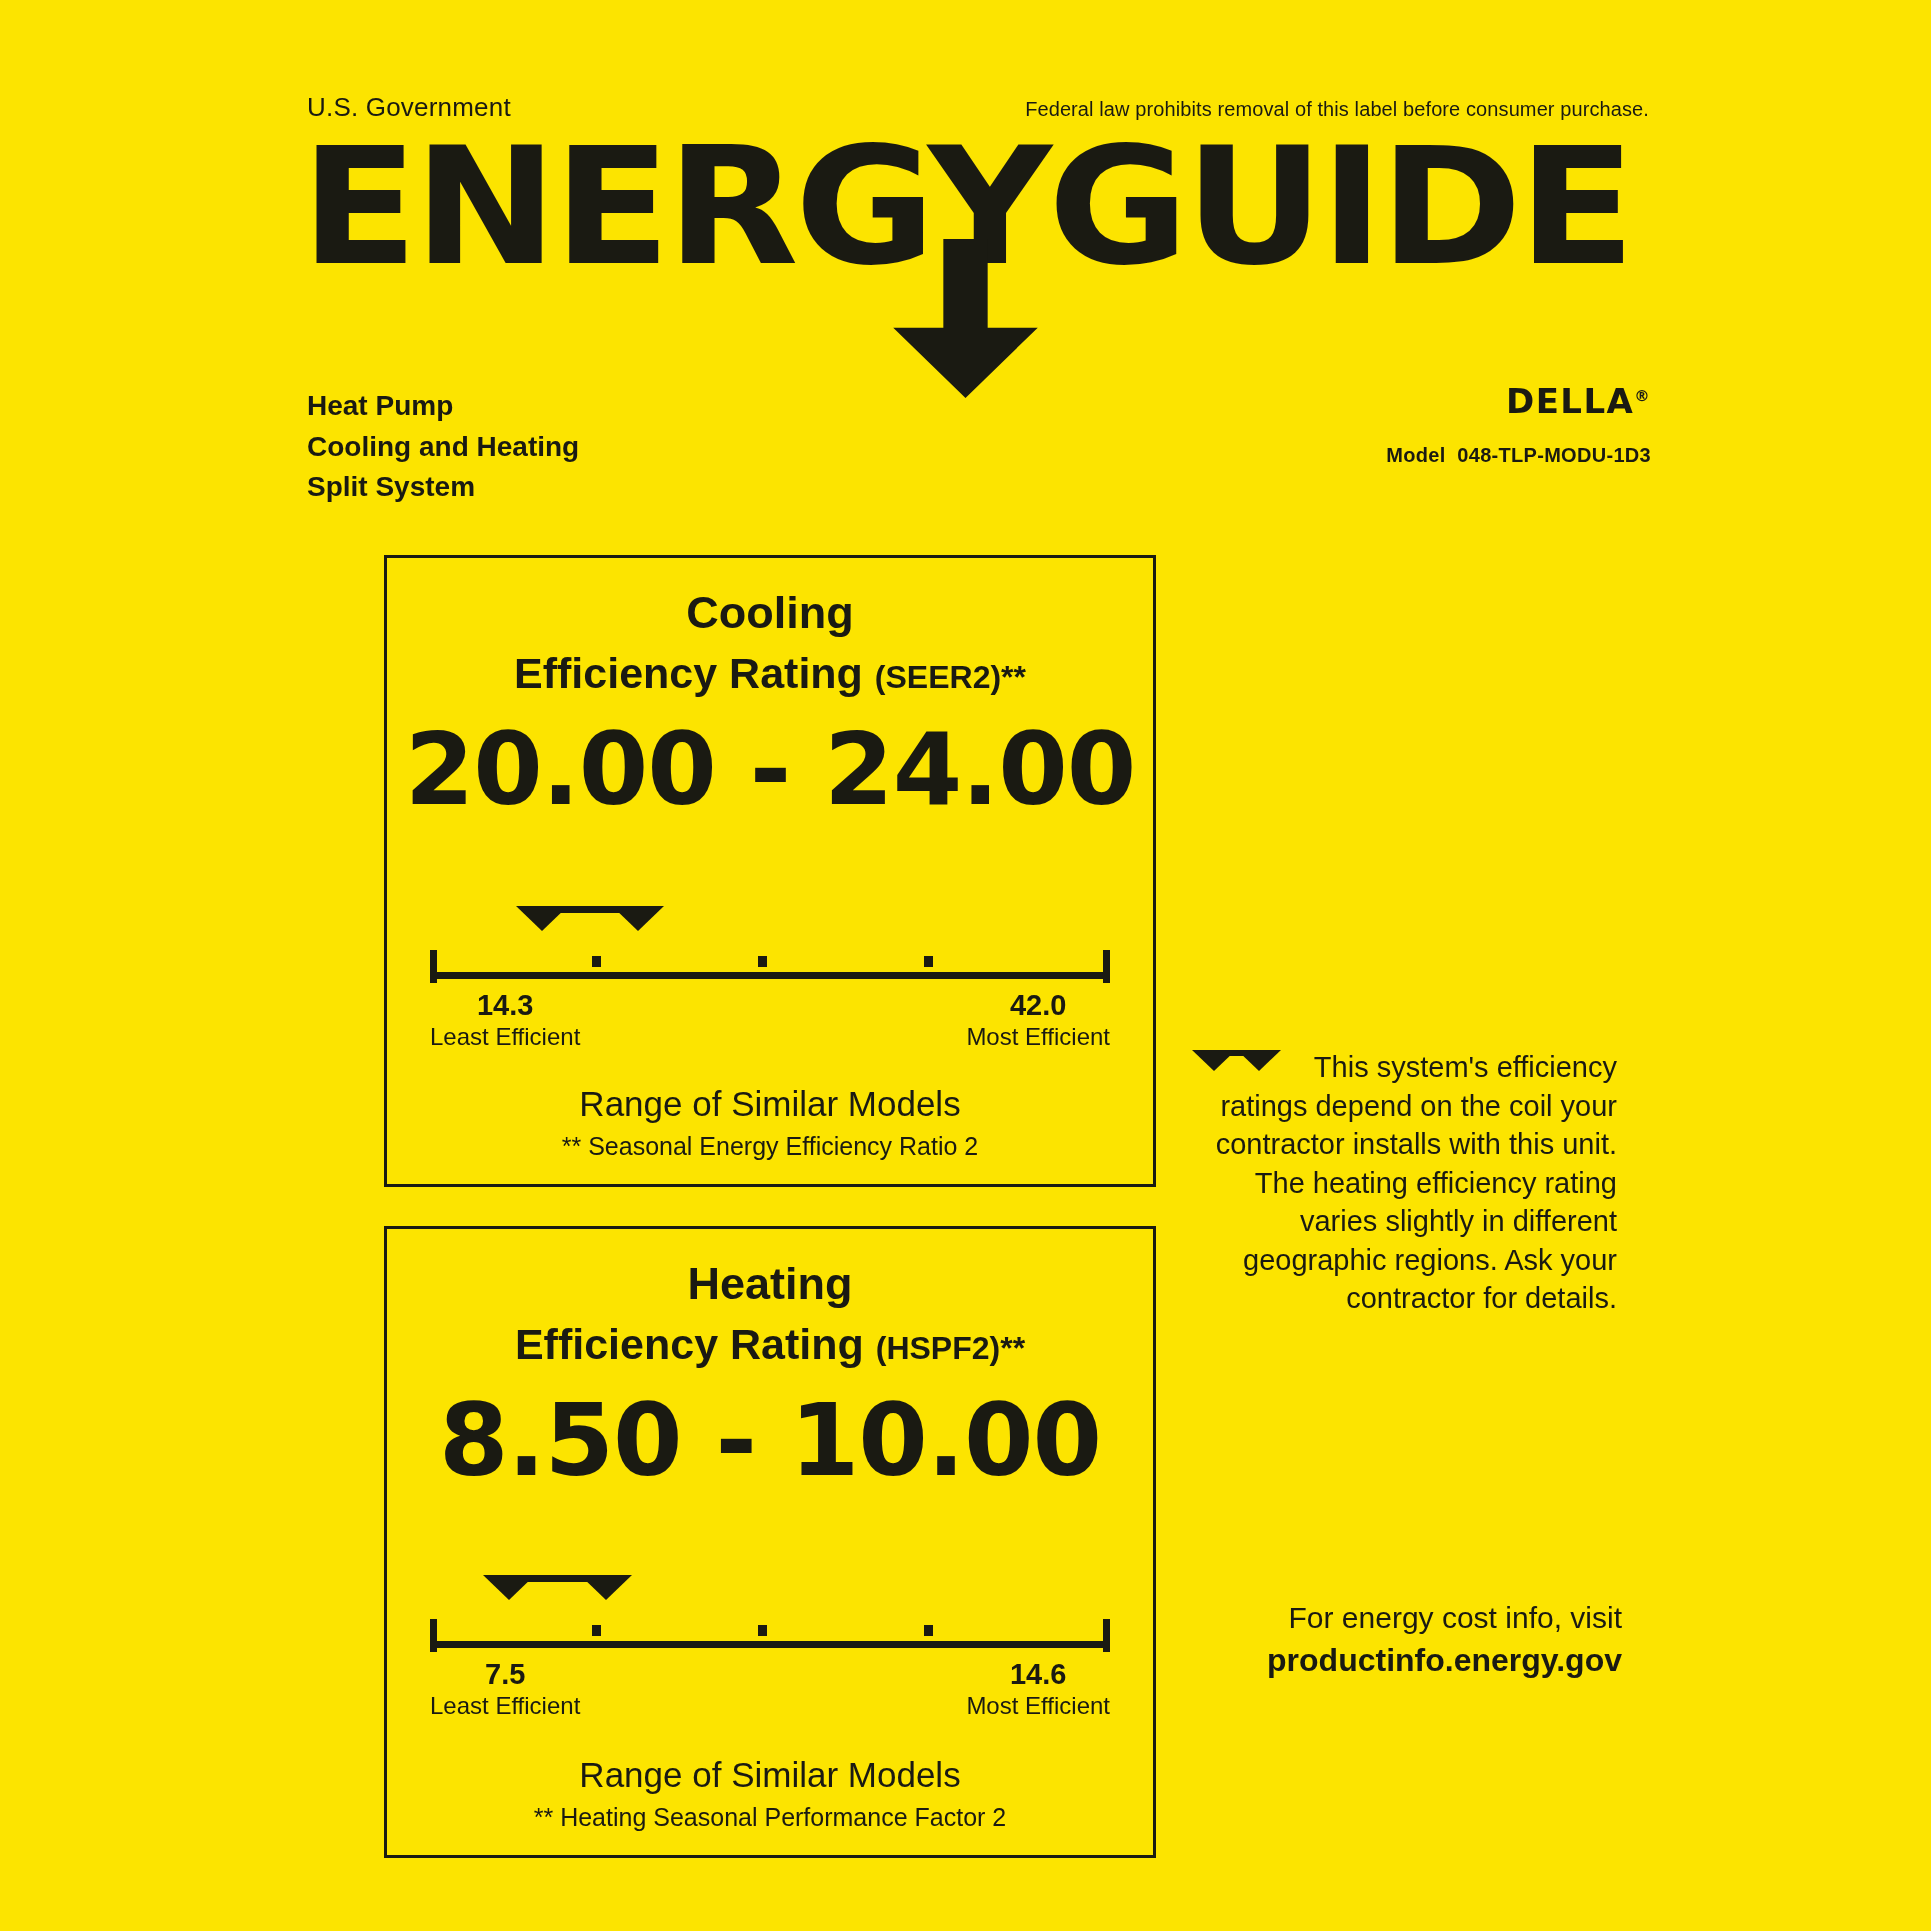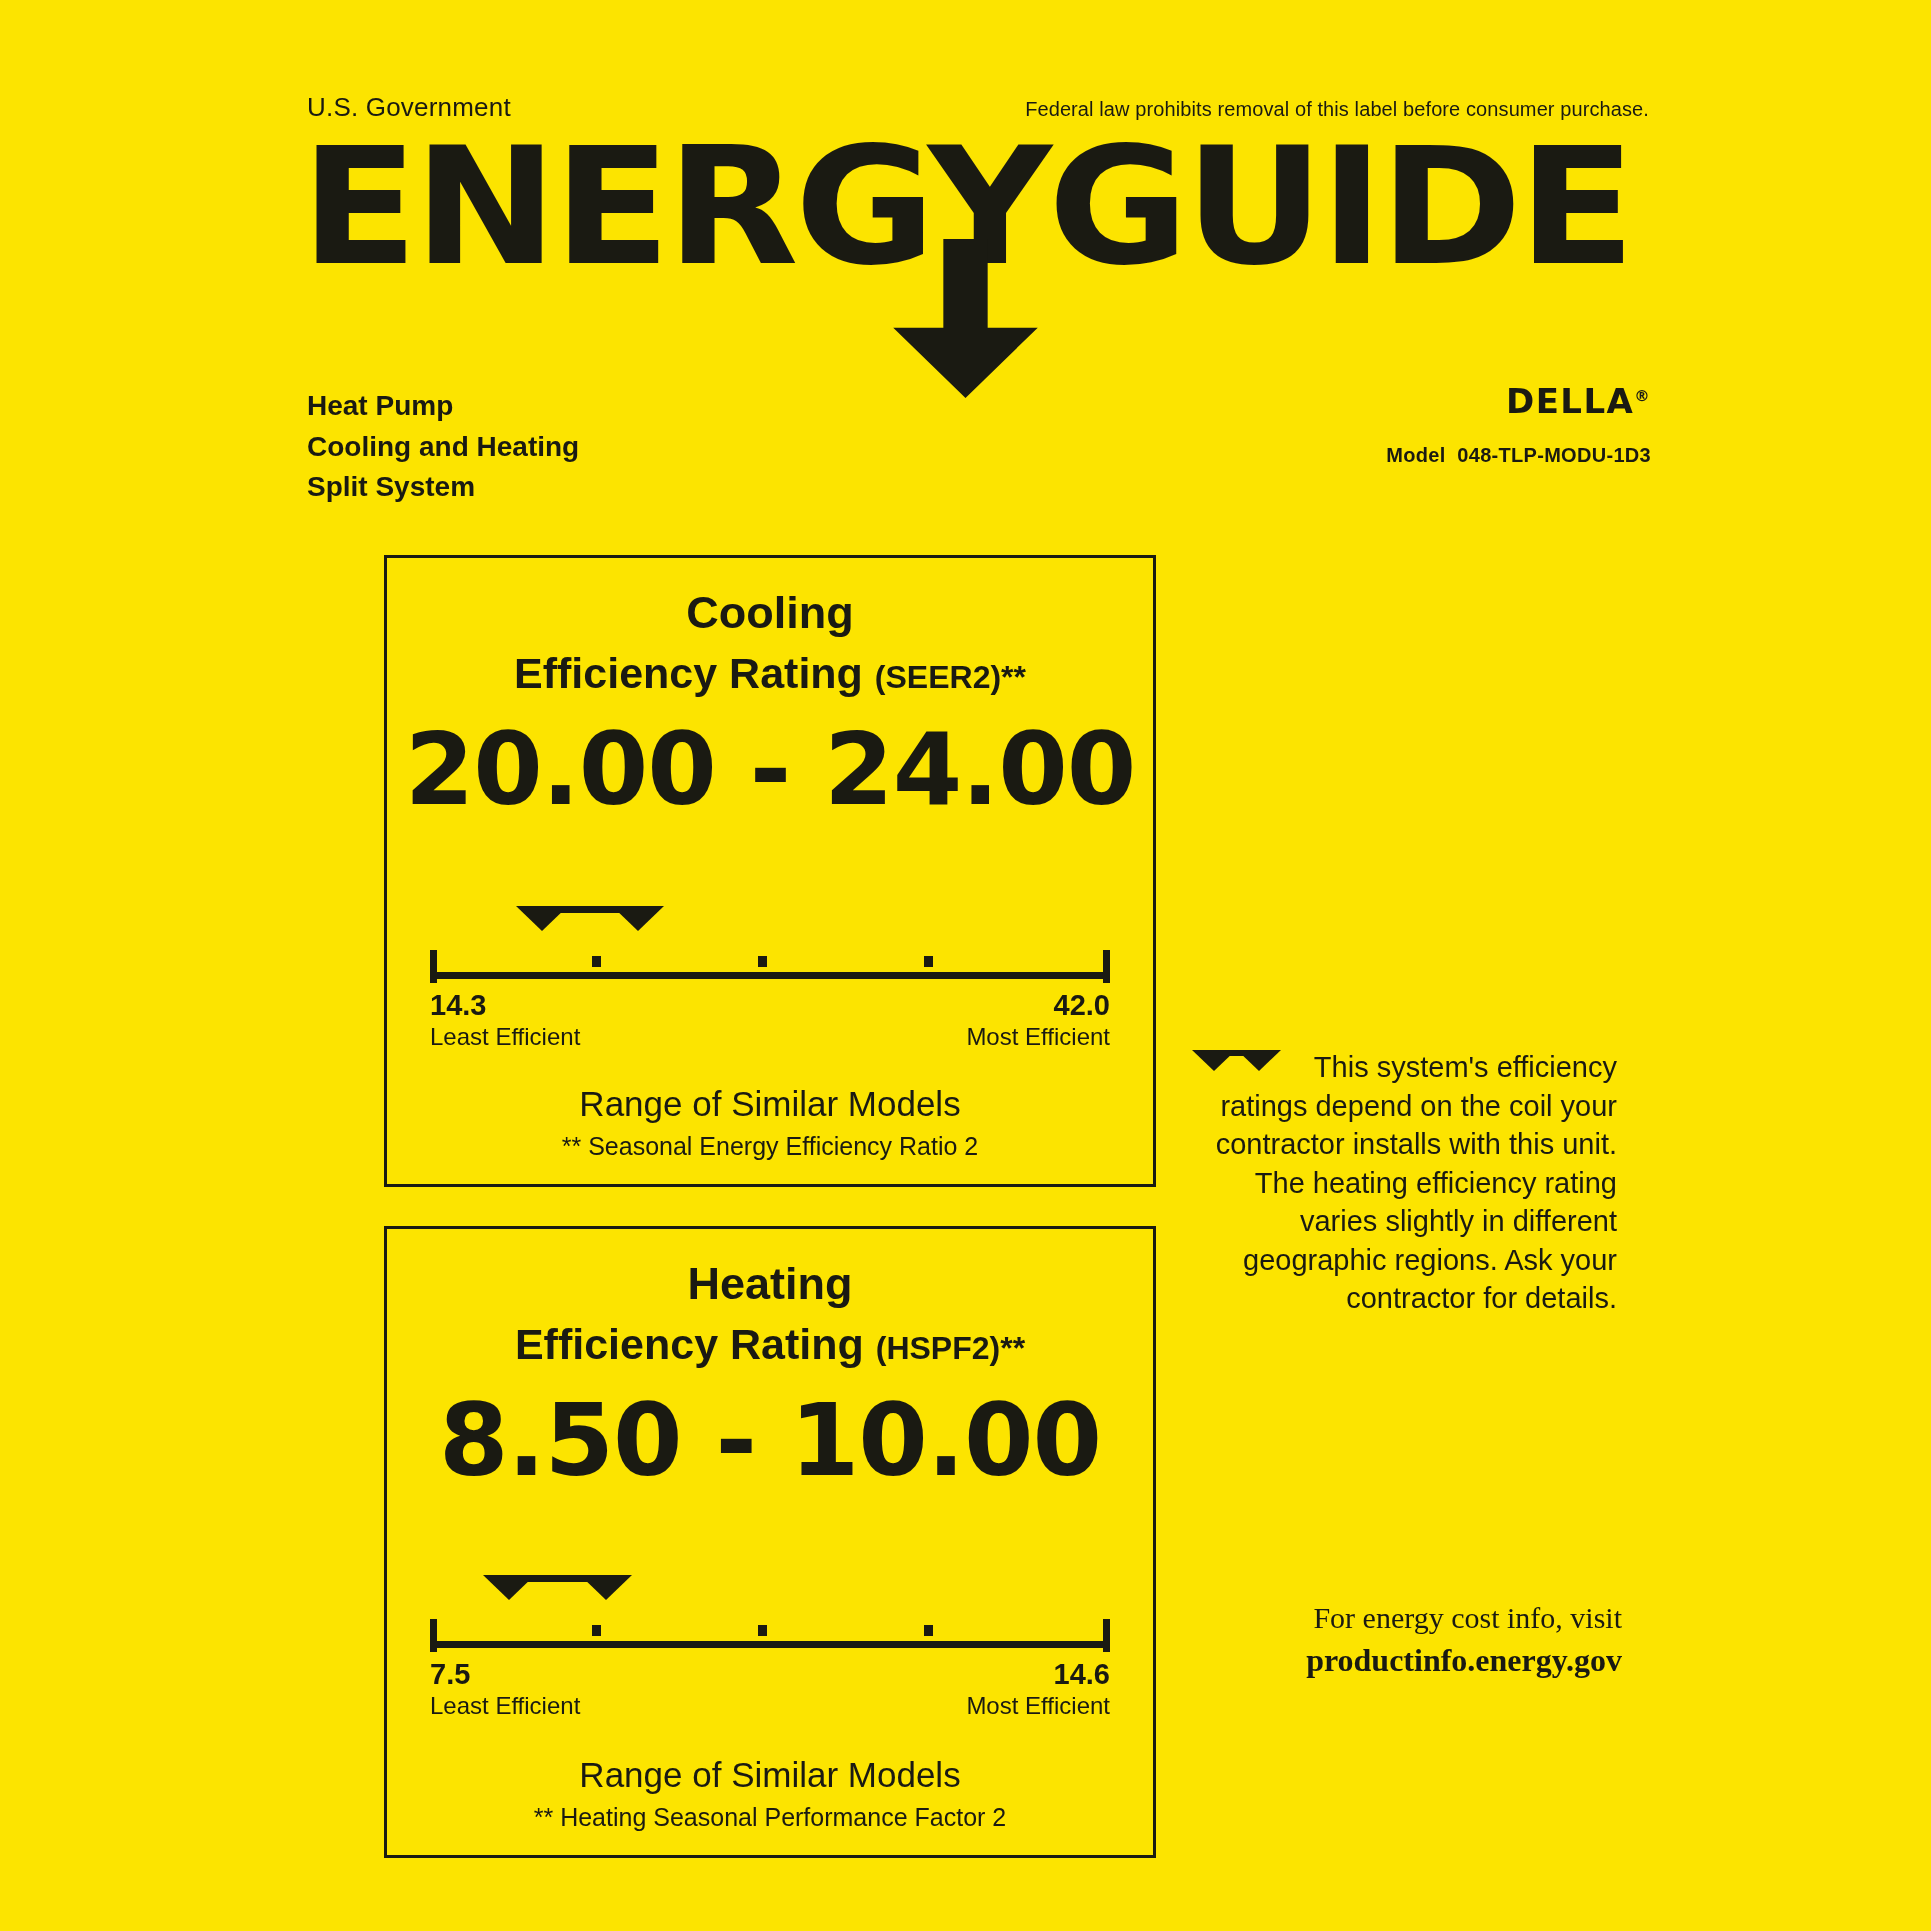--- a/index.html
+++ b/index.html
@@ -200,21 +200,21 @@
     background: #1a1a12;
     top: 5.8px;
   }
   .scale-labels {
     position: relative;
     margin-top: 5.8px;
     height: 68px;
   }
   .scale-labels .left-lab { position: absolute; left: 0; text-align: left; }
   .scale-labels .right-lab { position: absolute; right: 0; text-align: right; }
-  .scale-num { font-size: 29px; font-weight: bold; line-height: 1.15; }
+  .scale-num { font-size: 29px; font-weight: bold; line-height: 1.15; text-align: center; }
   .scale-cap { font-size: 24px; line-height: 1.2; }
 
   .range-note {
     position: absolute;
     left: 0; right: 0;
     text-align: center;
     font-size: 35px;
   }
   #cooling-range { top: 526px; }
   #heating-range { top: 526px; }
@@ -271,21 +271,20 @@
   }
 
   .cost-info {
     position: absolute;
     left: 1188px;
     top: 1598px;
     width: 434px;
     text-align: right;
     font-size: 30px;
     line-height: 1.35;
-    font-family: Liberation Serif, serif;
   }
   .cost-info .url {
     font-weight: bold;
     font-size: 32px;
   }
 </style>
 </head>
 <body>
 
 <div class="label">

